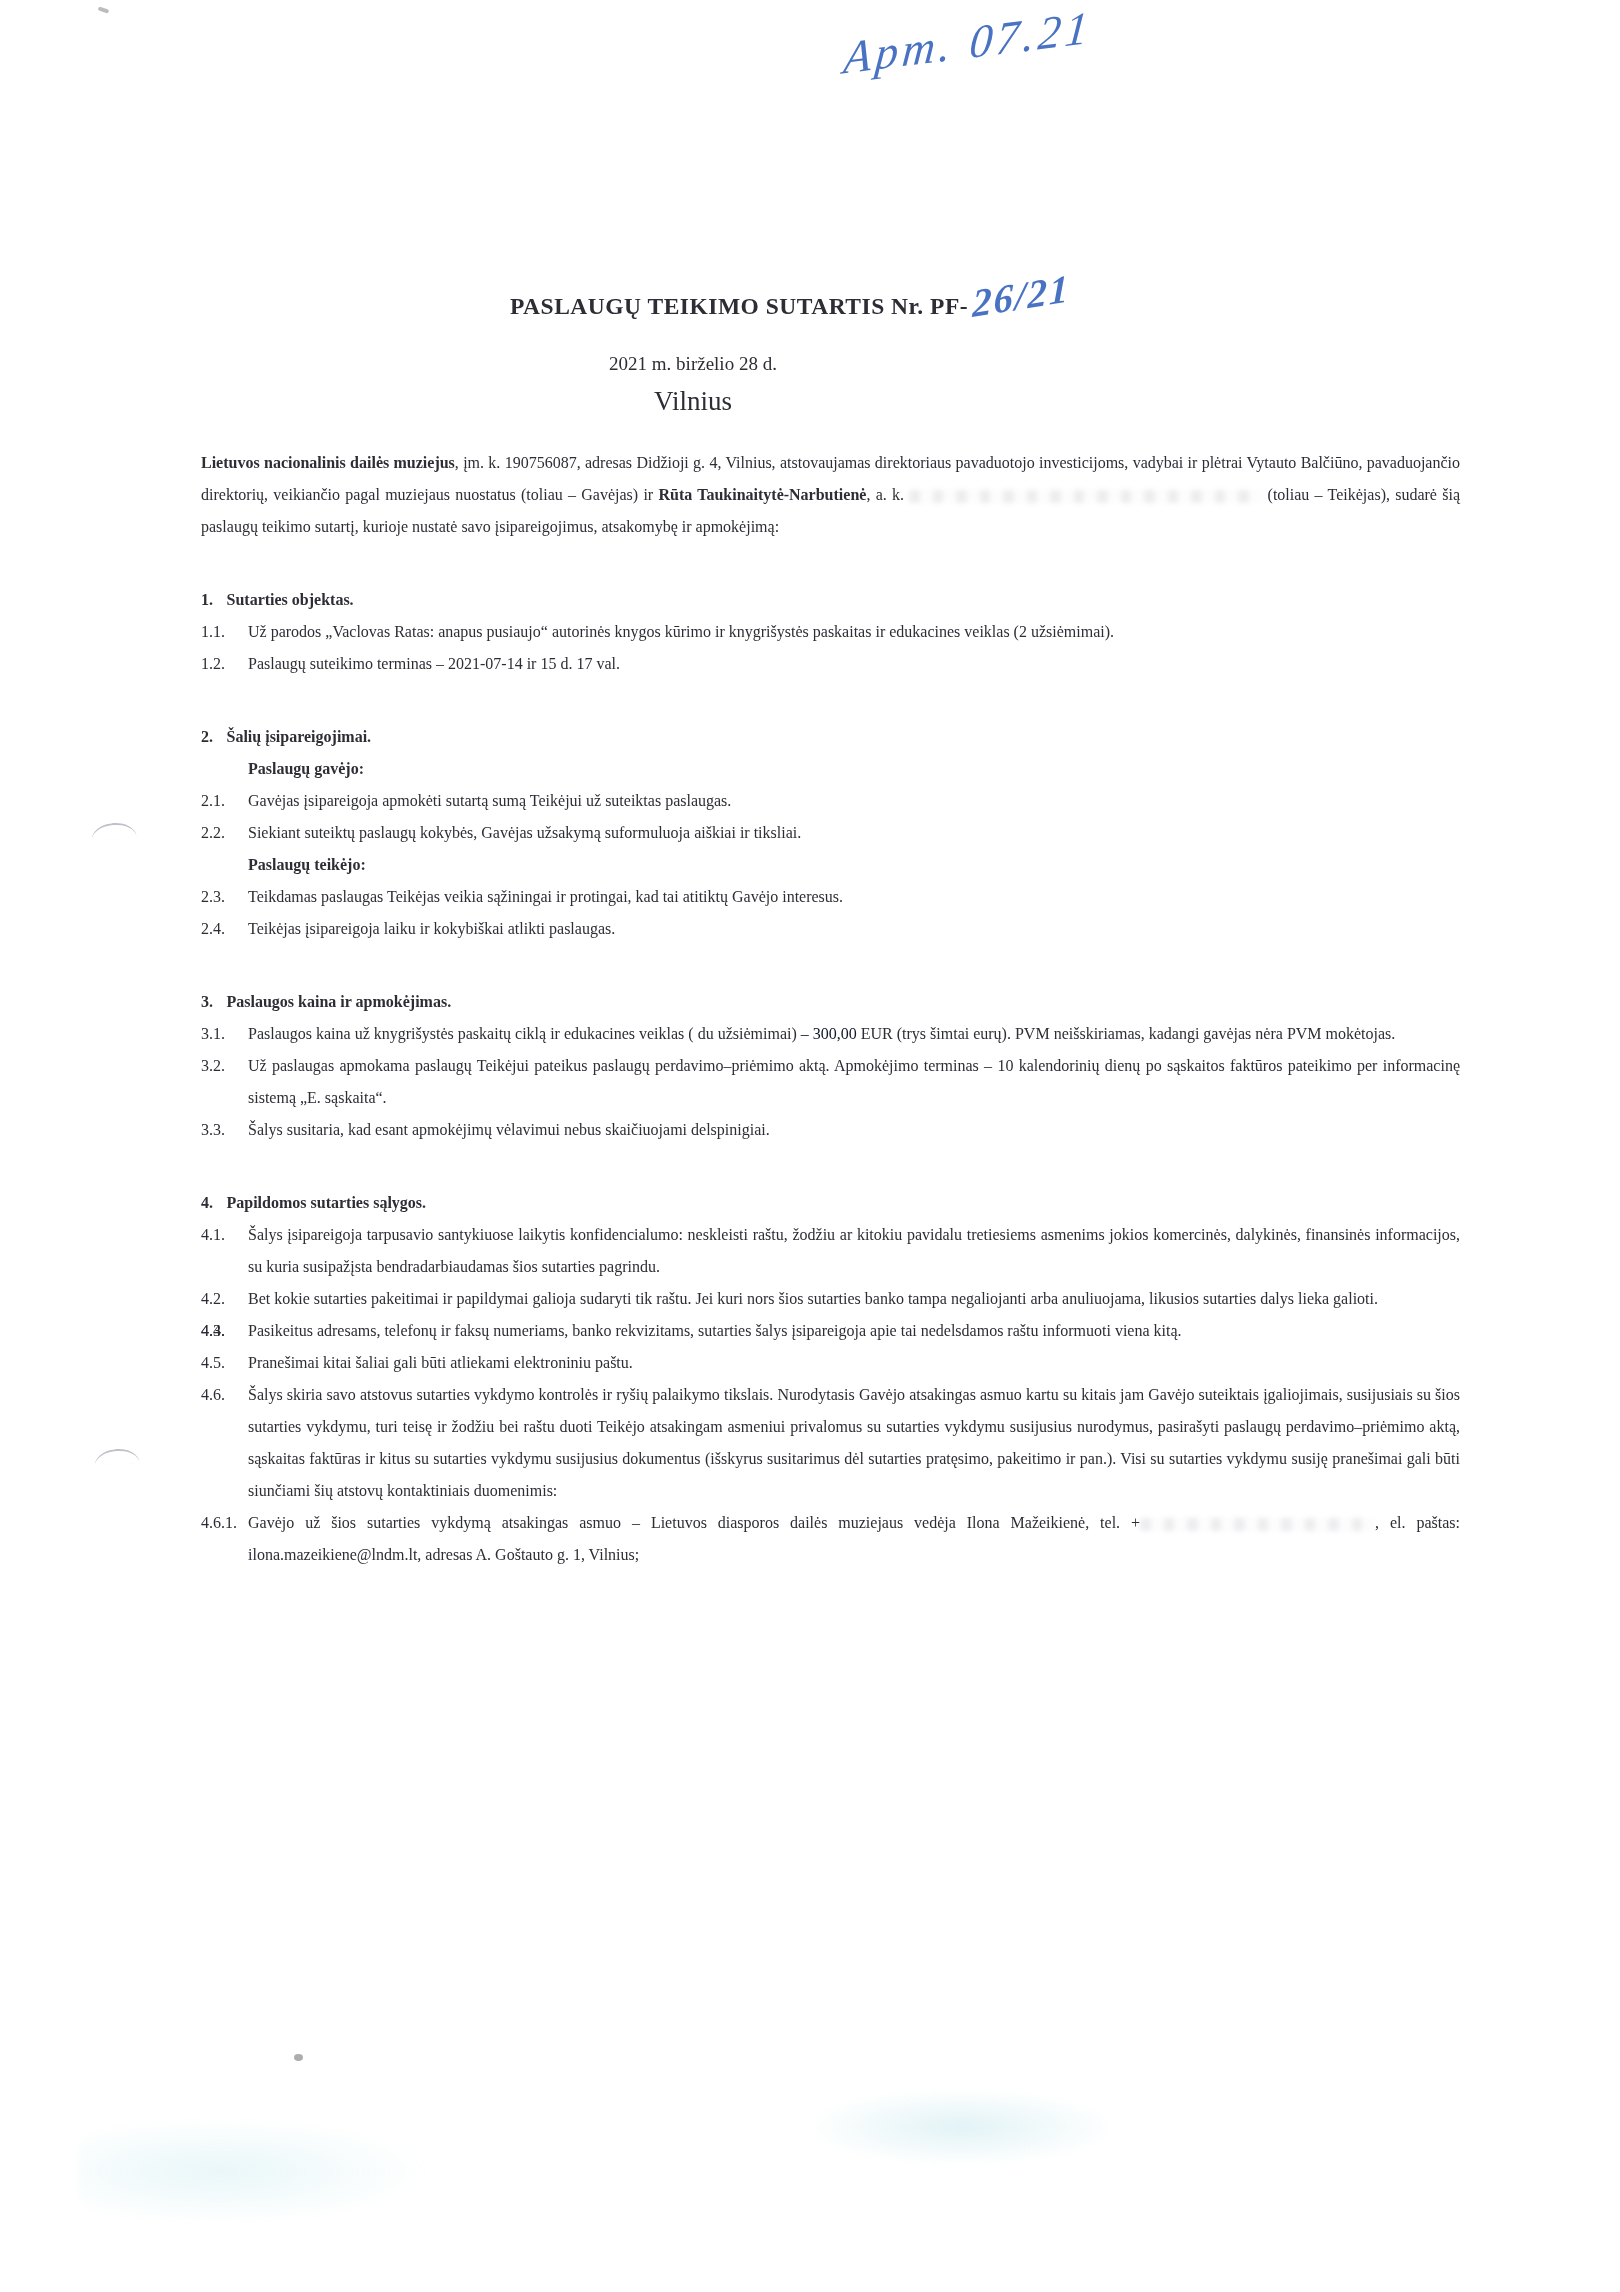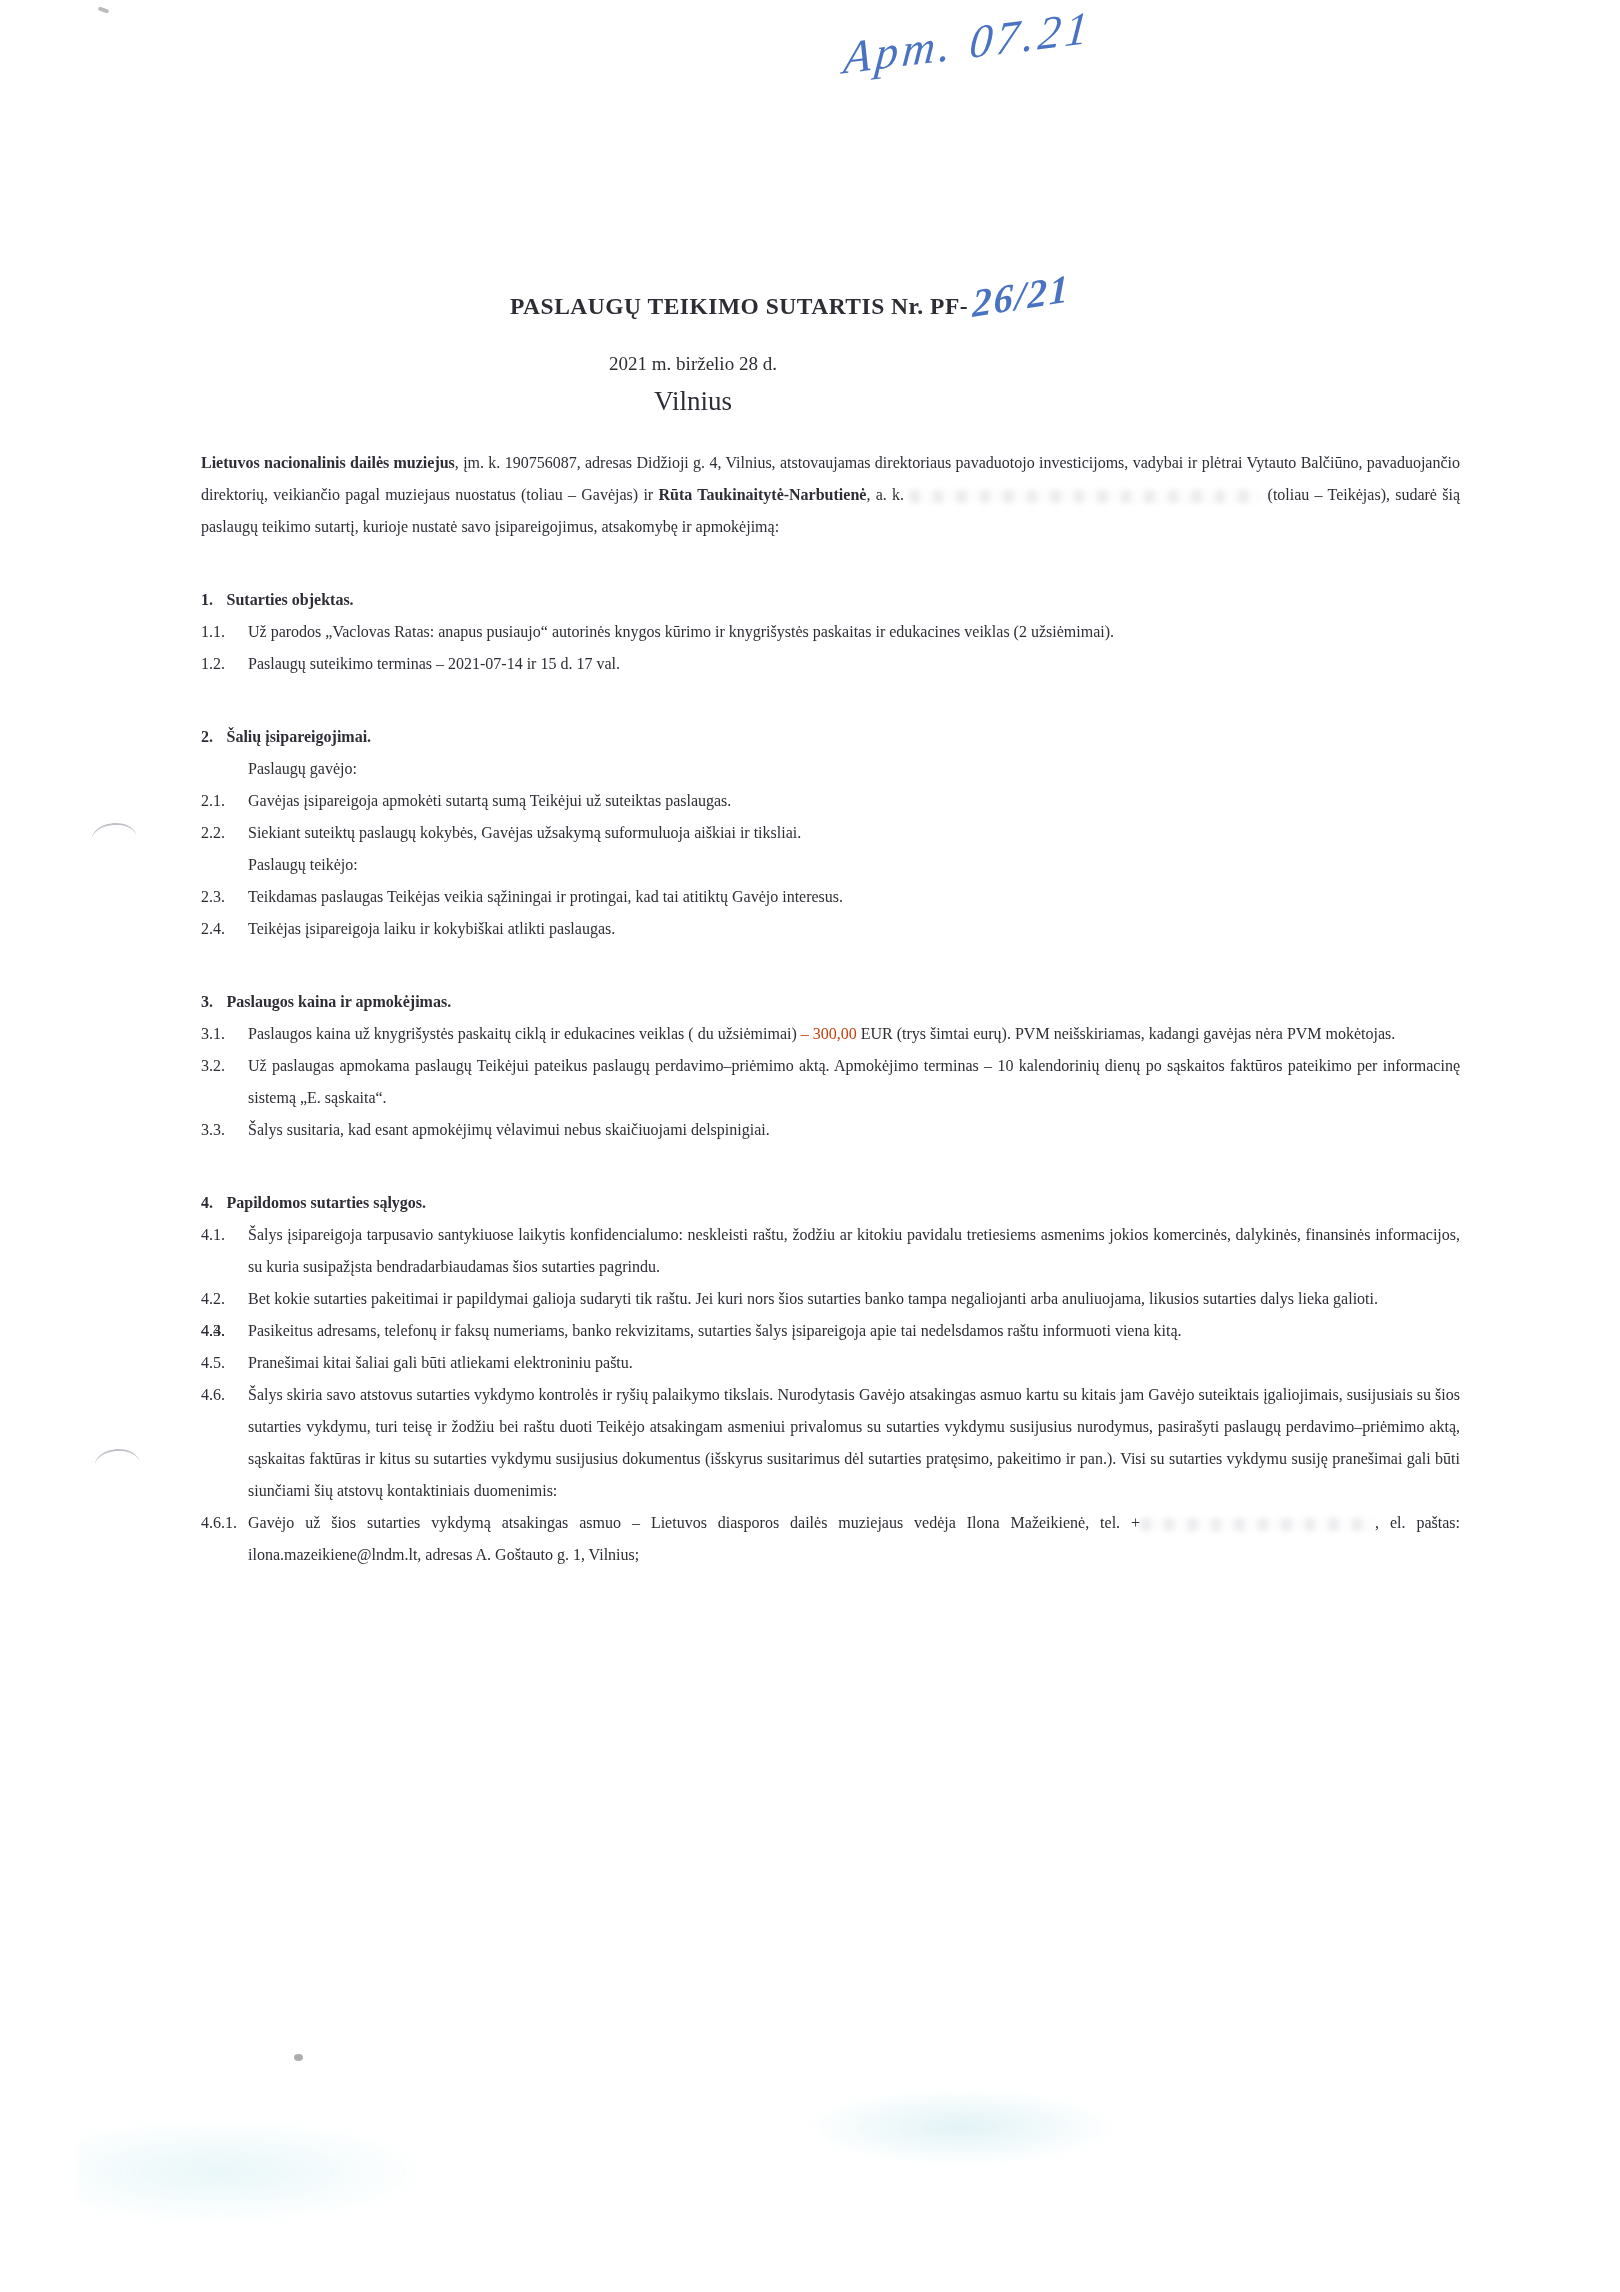--- a/index.html
+++ b/index.html
@@ -53,21 +53,21 @@
     text-align:justify;
   }
   .intro{margin:0;}
   .b{font-weight:bold;}
   .amount{color:#8e7b23;}
   .section{margin-top:41px;}
   .sec-head{position:relative;padding-left:25.5px;font-weight:bold;text-align:left;}
   .sec-head .num{position:absolute;left:0;}
   .item{position:relative;padding-left:47px;text-align:justify;}
   .item .num{position:absolute;left:0;}
-  .sub-label{padding-left:47px;font-weight:normal;text-align:left;}
+  .sub-label{padding-left:47px;font-weight:bold;text-align:left;}
   .gap{display:inline-block;height:1em;vertical-align:text-bottom;}
   .erased{
     background:repeating-linear-gradient(90deg,
       rgba(140,142,155,.35) 0 10.8px, rgba(140,142,155,.05) 10.8px 23.5px);
     filter:blur(2.9px);
     opacity:.45;border-radius:2.9px;height:.8em;
   }
   
   .pencil-mark{
     position:absolute;width:45px;height:13.7px;
@@ -120,21 +120,21 @@
           <div class="sec-head"><span class="num">2.</span><span class="sec-title">Šalių įsipareigojimai.</span></div>
           <div class="sub-label">Paslaugų gavėjo:</div>
           <div class="item"><span class="num">2.1.</span><span class="itext">Gavėjas įsipareigoja apmokėti sutartą sumą Teikėjui už suteiktas paslaugas.</span></div>
           <div class="item"><span class="num">2.2.</span><span class="itext">Siekiant suteiktų paslaugų kokybės, Gavėjas užsakymą suformuluoja aiškiai ir tiksliai.</span></div>
           <div class="sub-label">Paslaugų teikėjo:</div>
           <div class="item"><span class="num">2.3.</span><span class="itext">Teikdamas paslaugas Teikėjas veikia sąžiningai ir protingai, kad tai atitiktų Gavėjo interesus.</span></div>
           <div class="item"><span class="num">2.4.</span><span class="itext">Teikėjas įsipareigoja laiku ir kokybiškai atlikti paslaugas.</span></div>
         </div>
         <div class="section">
           <div class="sec-head"><span class="num">3.</span><span class="sec-title">Paslaugos kaina ir apmokėjimas.</span></div>
-          <div class="item"><span class="num">3.1.</span><span class="itext"><span>Paslaugos kaina už knygrišystės paskaitų ciklą ir edukacines veiklas ( du užsiėmimai)  </span><span class=" amount" style="color: #c2410c;">– 300,00</span><span> EUR (trys šimtai eurų). PVM neišskiriamas, kadangi gavėjas nėra PVM mokėtojas.</span></span></div>
+          <div class="item"><span class="num">3.1.</span><span class="itext"><span>Paslaugos kaina už knygrišystės paskaitų ciklą ir edukacines veiklas ( du užsiėmimai)  </span><span class=" amount" style="color: #0f172a;">– 300,00</span><span> EUR (trys šimtai eurų). PVM neišskiriamas, kadangi gavėjas nėra PVM mokėtojas.</span></span></div>
           <div class="item"><span class="num">3.2.</span><span class="itext">Už paslaugas apmokama paslaugų Teikėjui pateikus paslaugų perdavimo–priėmimo aktą. Apmokėjimo terminas – 10 kalendorinių dienų po sąskaitos faktūros pateikimo per informacinę sistemą „E. sąskaita“.</span></div>
           <div class="item"><span class="num">3.3.</span><span class="itext">Šalys susitaria, kad esant apmokėjimų vėlavimui nebus skaičiuojami delspinigiai.</span></div>
         </div>
         <div class="section">
           <div class="sec-head"><span class="num">4.</span><span class="sec-title">Papildomos sutarties sąlygos.</span></div>
           <div class="item"><span class="num">4.1.</span><span class="itext">Šalys įsipareigoja tarpusavio santykiuose laikytis konfidencialumo: neskleisti raštu, žodžiu ar kitokiu pavidalu tretiesiems asmenims jokios komercinės, dalykinės, finansinės informacijos, su kuria susipažįsta bendradarbiaudamas šios sutarties pagrindu.</span></div>
           <div class="item"><span class="num">4.2.</span><span class="itext">Bet kokie sutarties pakeitimai ir papildymai galioja sudaryti tik raštu. Jei kuri nors šios sutarties banko tampa negaliojanti arba anuliuojama, likusios sutarties dalys lieka galioti.</span></div>
           <div class="item"><span class="num">4.3.</span></div>
           <div class="item"><span class="num">4.4.</span><span class="itext">Pasikeitus adresams, telefonų ir faksų numeriams, banko rekvizitams, sutarties šalys įsipareigoja apie tai nedelsdamos raštu informuoti viena kitą.</span></div>
           <div class="item"><span class="num">4.5.</span><span class="itext">Pranešimai kitai šaliai gali būti atliekami elektroniniu paštu.</span></div>

